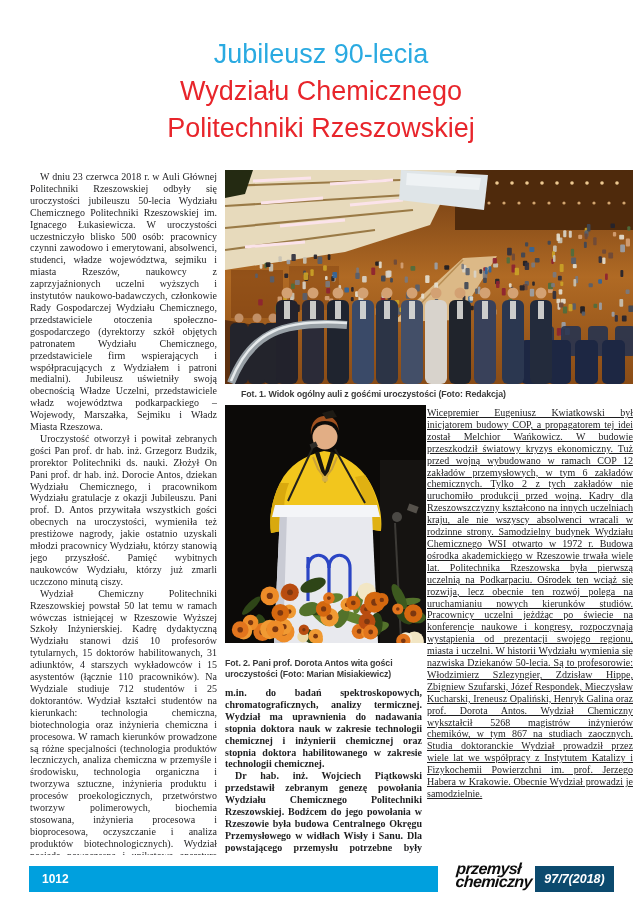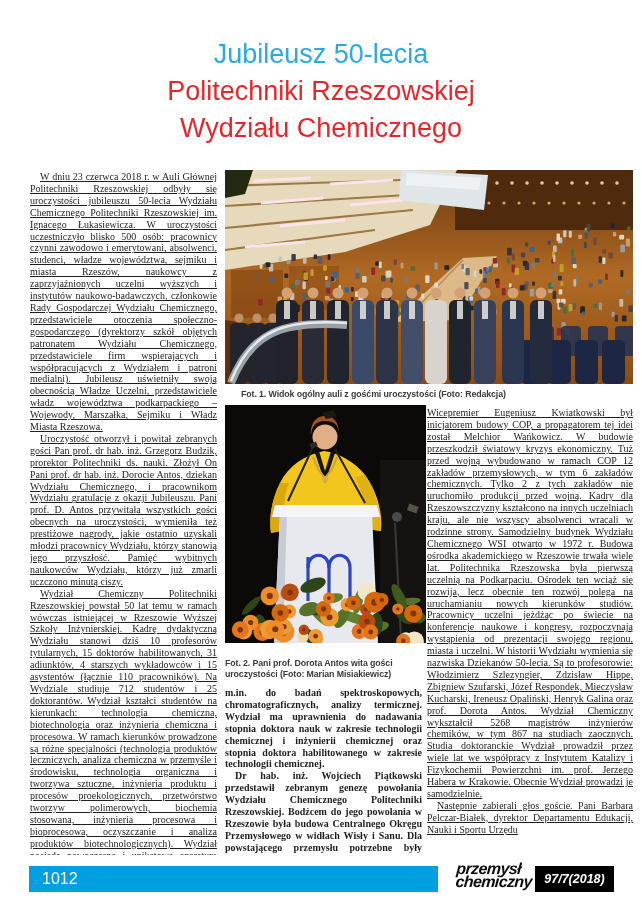--- a/index.html
+++ b/index.html
@@ -14,61 +14,61 @@
   }
   .title .t1{color:#2aaae1;}
   .title .t2{color:#e8252b;}
   
   .col{
     position:absolute;text-align:justify;font-size:10px;line-height:11.9px;
     color:#1e1e20;overflow:hidden;hyphens:auto;
   }
   .col p{margin:0;text-indent:10px;}
   .col p.cont{text-indent:0;}
-  #col-left{left:30px;top:171px;width:187px;height:684px;text-decoration:underline;}
+  #col-left{left:30px;top:171px;width:187px;height:684px;}
   #col-mid{left:225px;top:687px;width:197px;height:168px;font-weight:bold;}
   #col-right{left:427px;top:407px;width:206px;height:448px;text-decoration:underline;}
   
   .photo{position:absolute;overflow:hidden;background:#000;}
   #photo1{left:225px;top:170px;width:408px;height:214px;}
   #photo2{left:225px;top:405px;width:201px;height:238px;}
   .caption{
     position:absolute;font-family:"Liberation Sans", sans-serif;font-weight:700;
     font-size:8.8px;line-height:11px;color:#3a3a3a;letter-spacing:-0.1px;
   }
   #cap1{left:241px;top:389px;width:408px;}
   #cap2{left:225px;top:648px;width:198px;margin-top:10px;}
   
   .page-bar{
     position:absolute;left:29px;top:866px;width:409px;height:26px;background:#00a0de;
-    color:#fff;font-family:"Liberation Sans", sans-serif;font-weight:400;font-size:16px;
+    color:#fff;font-family:"Liberation Sans", sans-serif;font-weight:700;font-size:12px;
     line-height:26px;padding-left:13px;box-sizing:border-box;
   }
   .issue-badge{
-    position:absolute;left:535px;top:866px;width:79px;height:26px;background:#000000;
+    position:absolute;left:535px;top:866px;width:79px;height:26px;background:#0c4a6e;
     color:#fff;font-family:"Liberation Sans", sans-serif;font-weight:700;font-style:italic;
     font-size:12.5px;line-height:26px;text-align:center;
   }
   .journal-logo{
     position:absolute;left:456px;top:862px;width:80px;
     font-family:"Liberation Sans", sans-serif;font-style:italic;font-weight:700;
     color:#0d0d0d;font-size:16px;line-height:13.5px;letter-spacing:-0.6px;
     transform:skewX(-4deg);
   }
   .journal-logo .l2{margin-top:-1px;}
 </style>
 </head>
 <body>
 
 <div class="page">
 
   <div class="title">
-    <div class="t1">Jubileusz 50-lecia</div>
+    <div class="t1">Jubileusz 90-lecia</div>
+    <div class="t2">Wydziału Chemicznego</div>
     <div class="t2">Politechniki Rzeszowskiej</div>
-    <div class="t2">Wydziału Chemicznego</div>
   </div>
 
   <div class="photo" id="photo1">
     <svg width="408" height="214" viewBox="0 0 408 214">
       <defs>
         <linearGradient id="wood" x1="0" y1="0" x2="0" y2="1">
           <stop offset="0" stop-color="#6e3a12"></stop>
           <stop offset="0.5" stop-color="#b06a24"></stop>
           <stop offset="1" stop-color="#8a4c16"></stop>
         </linearGradient>
@@ -497,21 +497,20 @@
     <p>W dniu 23 czerwca 2018 r. w Auli Głównej Politechniki Rzeszowskiej odbyły się uroczystości jubileuszu 50-lecia Wydziału Chemicznego Politechniki Rzeszowskiej im. Ignacego Łukasiewicza. W uroczystości uczestniczyło blisko 500 osób: pracownicy czynni zawodowo i emerytowani, absolwenci, studenci, władze województwa, sejmiku i miasta Rzeszów, naukowcy z zaprzyjaźnionych uczelni wyższych i instytutów naukowo-badawczych, członkowie Rady Gospodarczej Wydziału Chemicznego, przedstawiciele otoczenia społeczno-gospodarczego (dyrektorzy szkół objętych patronatem Wydziału Chemicznego, przedstawiciele firm wspierających i współpracujących z Wydziałem i patroni medialni). Jubileusz uświetniły swoją obecnością Władze Uczelni, przedstawiciele władz województwa podkarpackiego – Wojewody, Marszałka, Sejmiku i Władz Miasta Rzeszowa.</p>
     <p>Uroczystość otworzył i powitał zebranych gości Pan prof. dr hab. inż. Grzegorz Budzik, prorektor Politechniki ds. nauki. Złożył On Pani prof. dr hab. inż. Dorocie Antos, dziekan Wydziału Chemicznego, i pracownikom Wydziału gratulacje z okazji Jubileuszu. Pani prof. D. Antos przywitała wszystkich gości obecnych na uroczystości, wymieniła też prestiżowe nagrody, jakie ostatnio uzyskali młodzi pracownicy Wydziału, którzy stanowią jego przyszłość. Pamięć wybitnych naukowców Wydziału, którzy już zmarli uczczono minutą ciszy.</p>
     <p>Wydział Chemiczny Politechniki Rzeszowskiej powstał 50 lat temu w ramach wówczas istniejącej w Rzeszowie Wyższej Szkoły Inżynierskiej. Kadrę dydaktyczną Wydziału stanowi dziś 10 profesorów tytularnych, 15 doktorów habilitowanych, 31 adiunktów, 4 starszych wykładowców i 15 asystentów (łącznie 110 pracowników). Na Wydziale studiuje 712 studentów i 25 doktorantów. Wydział kształci studentów na kierunkach: technologia chemiczna, biotechnologia oraz inżynieria chemiczna i procesowa. W ramach kierunków prowadzone są różne specjalności (technologia produktów leczniczych, analiza chemiczna w przemyśle i środowisku, technologia organiczna i tworzywa sztuczne, inżynieria produktu i procesów proekologicznych, przetwórstwo tworzyw polimerowych, biochemia stosowana, inżynieria procesowa i bioprocesowa, oczyszczanie i analiza produktów biotechnologicznych). Wydział posiada nowoczesną i unikatową aparaturę naukowo-badawczą</p>
   </div>
   <div class="col" id="col-mid">
     <p class="cont">m.in. do badań spektroskopowych, chromatograficznych, analizy termicznej. Wydział ma uprawnienia do nadawania stopnia doktora nauk w zakresie technologii chemicznej i inżynierii chemicznej oraz stopnia doktora habilitowanego w zakresie technologii chemicznej.</p>
     <p>Dr hab. inż. Wojciech Piątkowski przedstawił zebranym genezę powołania Wydziału Chemicznego Politechniki Rzeszowskiej. Bodźcem do jego powołania w Rzeszowie była budowa Centralnego Okręgu Przemysłowego w widłach Wisły i Sanu. Dla powstającego przemysłu potrzebne były kadry inżynierów.</p>
   </div>
   <div class="col" id="col-right">
     <p class="cont">Wicepremier Eugeniusz Kwiatkowski był inicjatorem budowy COP, a propagatorem tej idei został Melchior Wańkowicz. W budowie przeszkodził światowy kryzys ekonomiczny. Tuż przed wojną wybudowano w ramach COP 12 zakładów przemysłowych, w tym 6 zakładów chemicznych. Tylko 2 z tych zakładów nie uruchomiło produkcji przed wojną. Kadry dla Rzeszowszczyzny kształcono na innych uczelniach kraju, ale nie wszyscy absolwenci wracali w rodzinne strony. Samodzielny budynek Wydziału Chemicznego WSI otwarto w 1972 r. Budowa ośrodka akademickiego w Rzeszowie trwała wiele lat. Politechnika Rzeszowska była pierwszą uczelnią na Podkarpaciu. Ośrodek ten wciąż się rozwija, lecz obecnie ten rozwój polega na uruchamianiu nowych kierunków studiów. Pracownicy uczelni jeżdżąc po świecie na konferencje naukowe i kongresy, rozpoczynają wystąpienia od prezentacji swojego regionu, miasta i uczelni. W historii Wydziału wymienia się nazwiska Dziekanów 50-lecia. Są to profesorowie: Włodzimierz Szlezyngier, Zdzisław Hippe, Zbigniew Szufarski, Józef Respondek, Mieczysław Kucharski, Ireneusz Opaliński, Henryk Galina oraz prof. Dorota Antos. Wydział Chemiczny wykształcił 5268 magistrów inżynierów chemików, w tym 867 na studiach zaocznych. Studia doktoranckie Wydział prowadził przez wiele lat we współpracy z Instytutem Katalizy i Fizykochemii Powierzchni im. prof. Jerzego Habera w Krakowie. Obecnie Wydział prowadzi je samodzielnie.</p>
-    <p>Następnie zabierali głos goście. Pani Barbara Pelczar-Białek, dyrektor Departamentu Edukacji, Nauki i Sportu Urzędu</p>
   </div>
 
   <div class="page-bar">
     <span>1012</span>
   </div>
   <div class="journal-logo">
     <div class="l1">przemysł</div>
     <div class="l2">chemiczny</div>
   </div>
   <div class="issue-badge">97/7(2018)</div>

